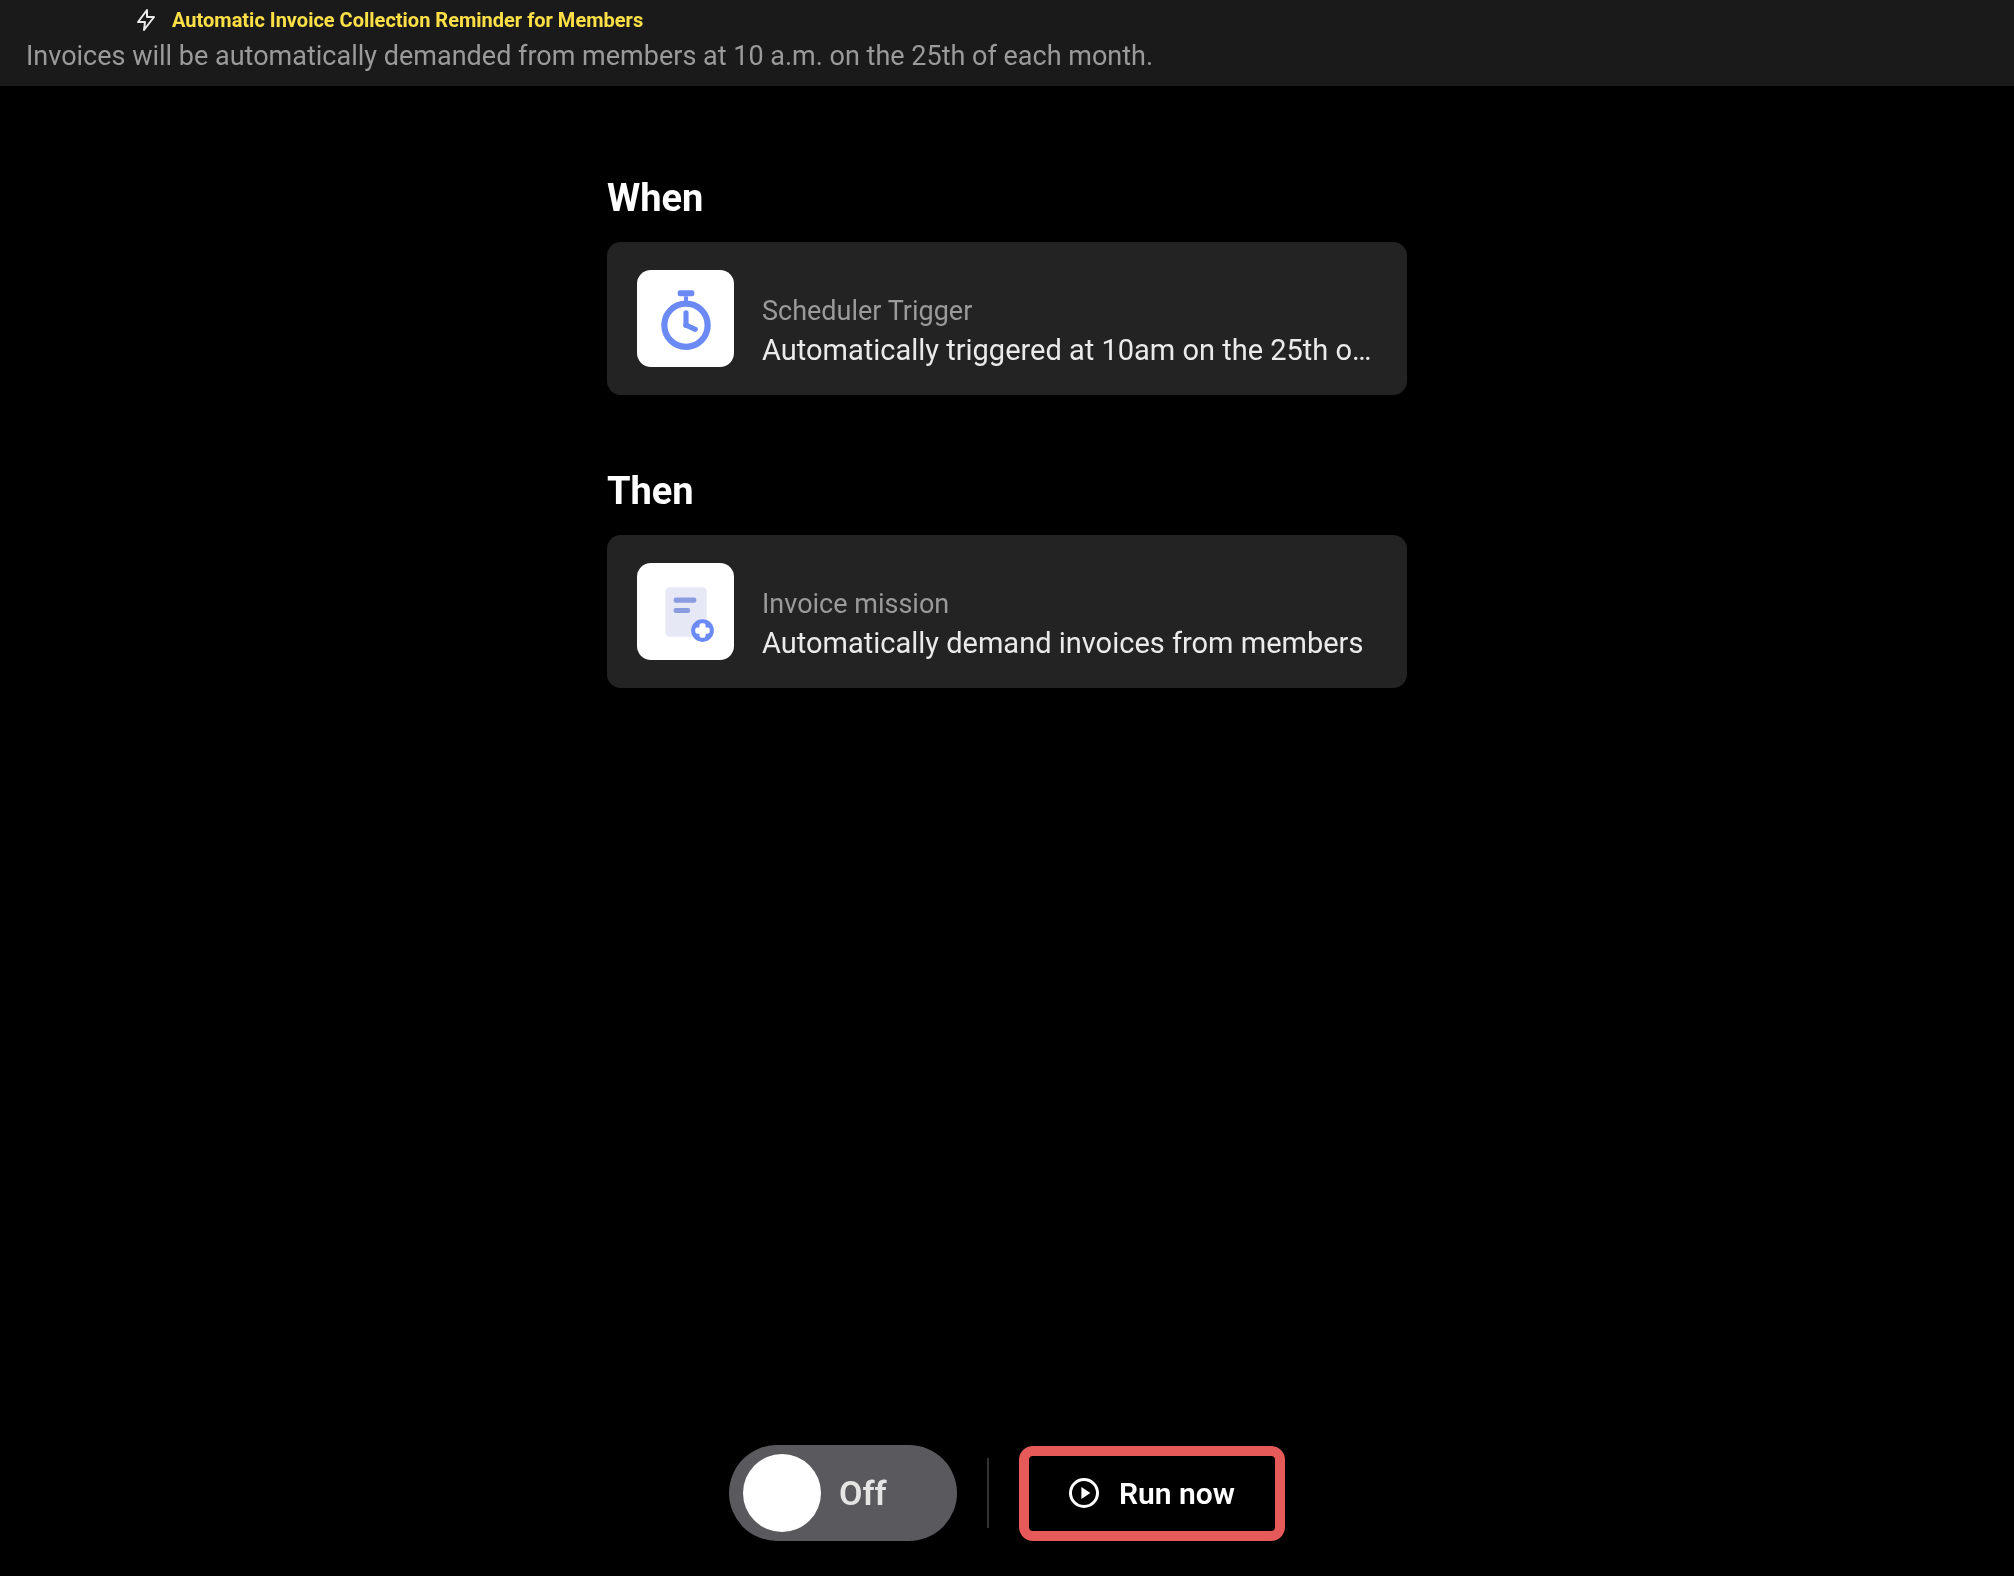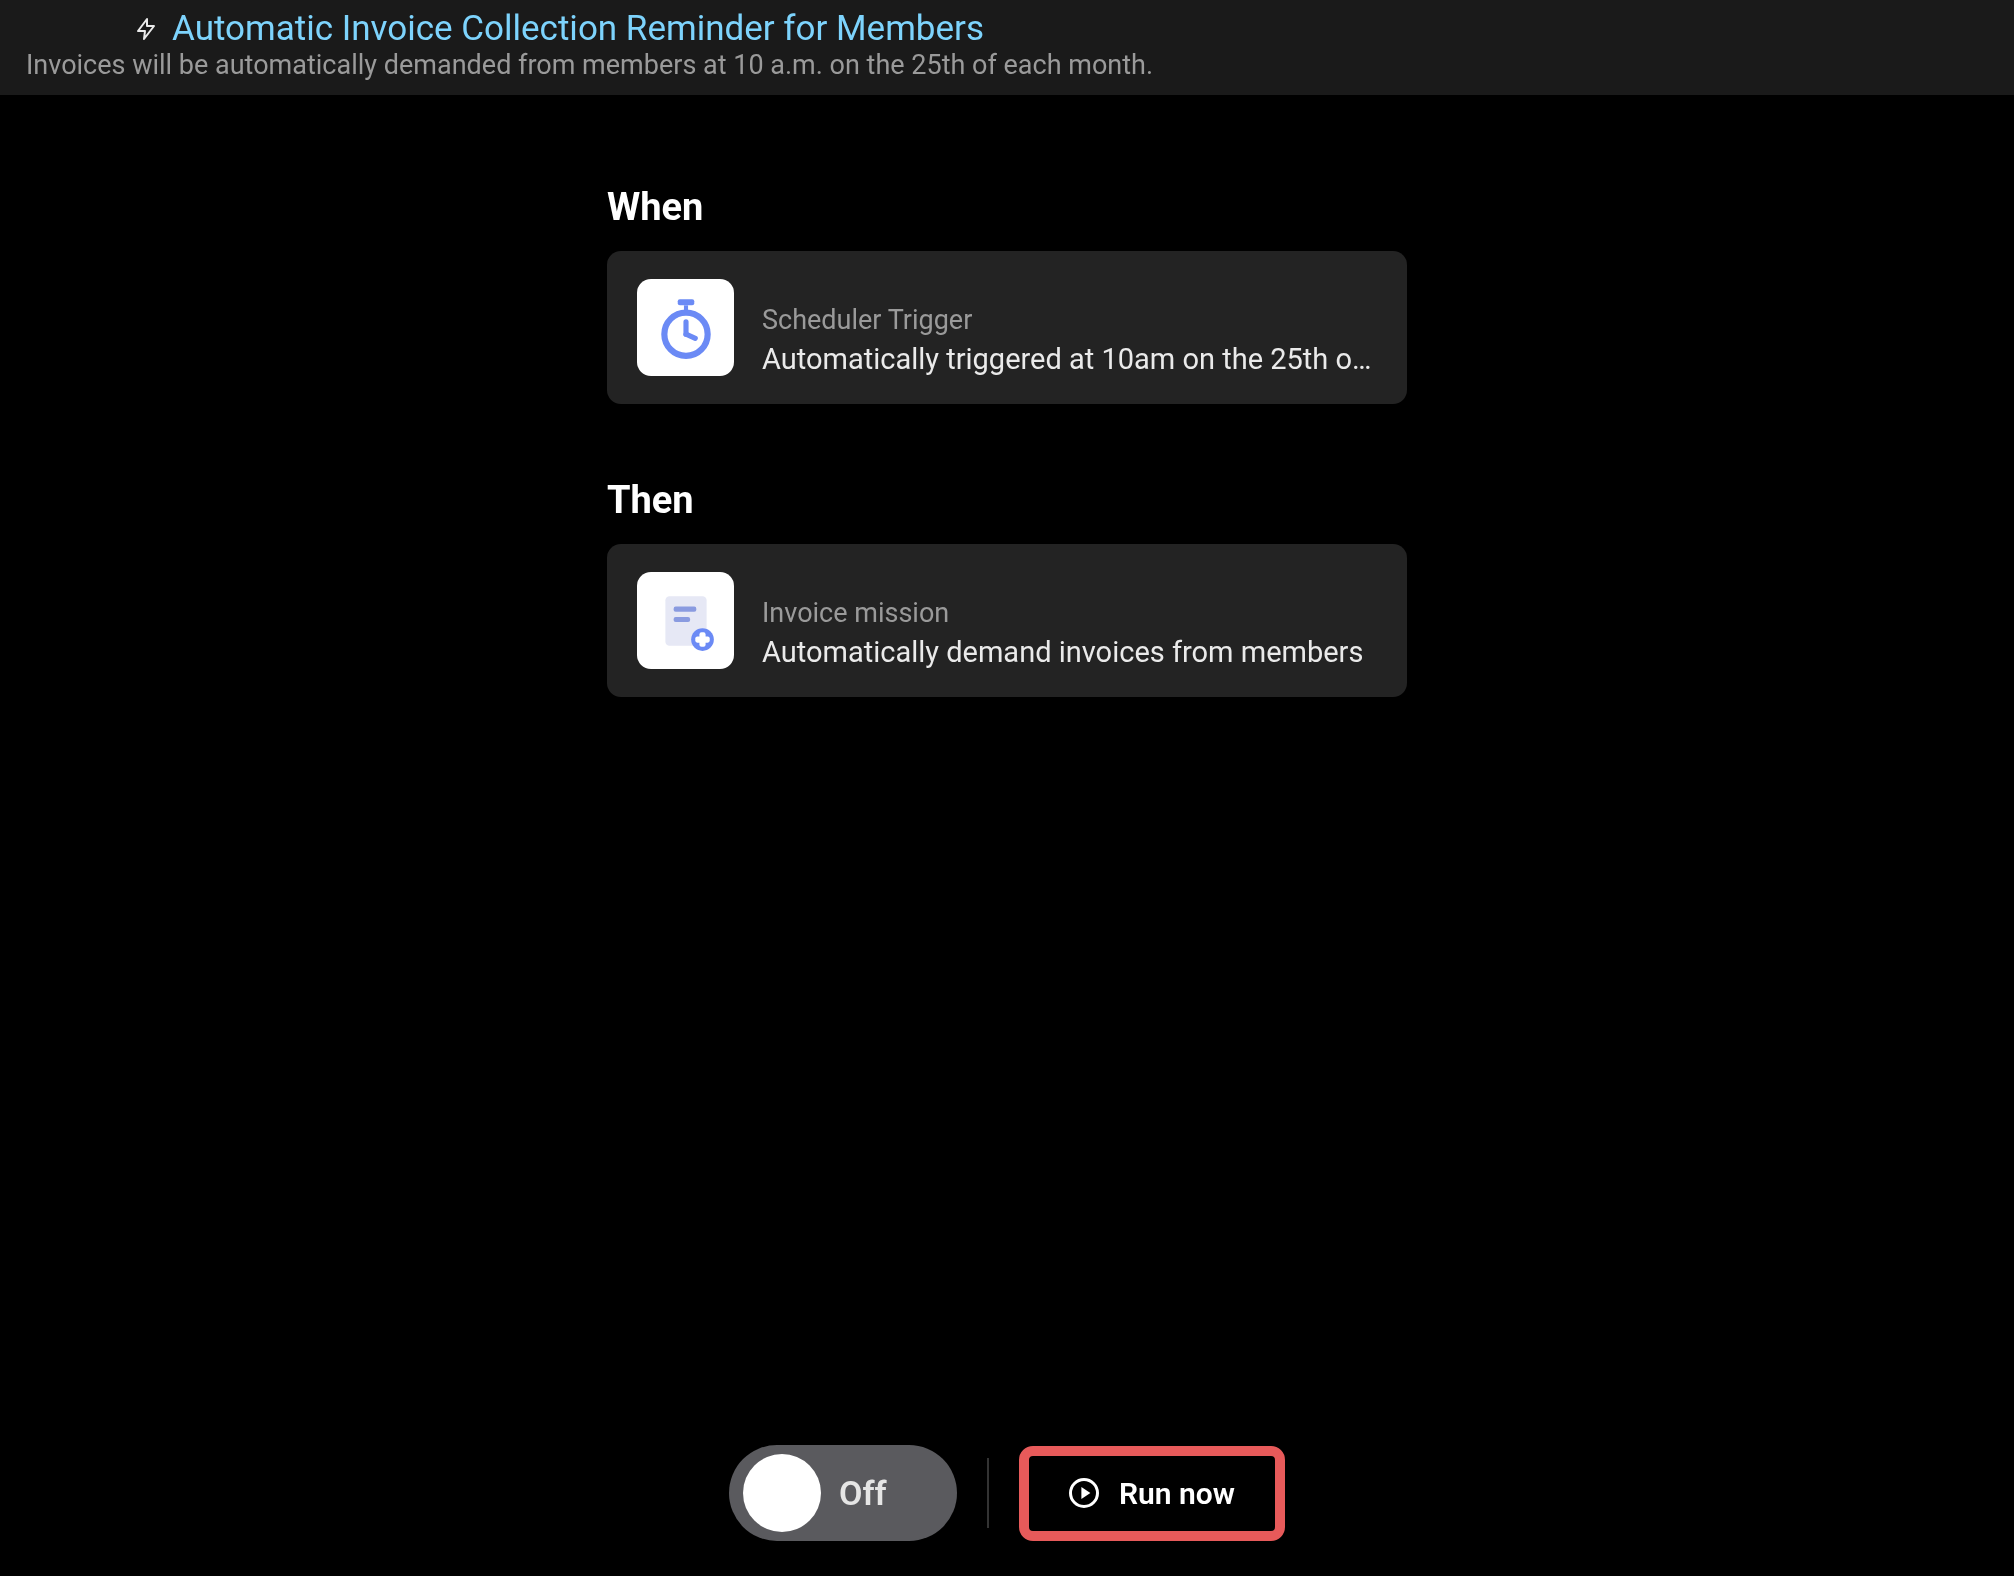--- a/index.html
+++ b/index.html
@@ -25,28 +25,28 @@
     align-items: center;
     gap: 14px;
     margin-left: 108px;
   }
   .bolt-icon {
     width: 24px;
     height: 24px;
     flex-shrink: 0;
   }
   .header-title {
-    font-size: 35px;
-    font-weight: 400;
-    color: #7dd3fc;
+    font-size: 20px;
+    font-weight: 700;
+    color: #fde047;
   }
   .header-subtitle {
     font-size: 27px;
     color: #9a9a9a;
-    margin-top: 0;
+    margin-top: 8px;
   }
   .content {
     padding: 90px 0 0 0;
     display: flex;
     justify-content: center;
   }
   .content-inner {
     width: 800px;
   }
   .section-label {

